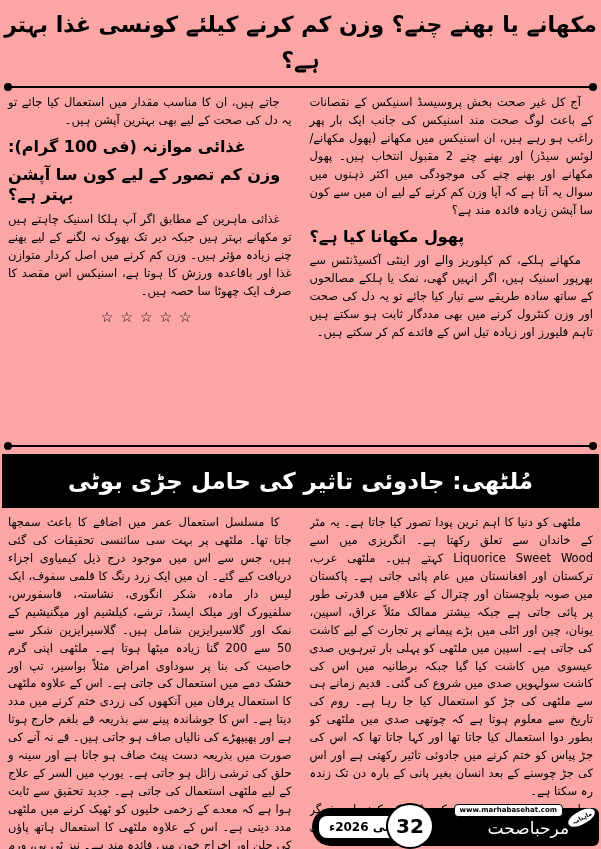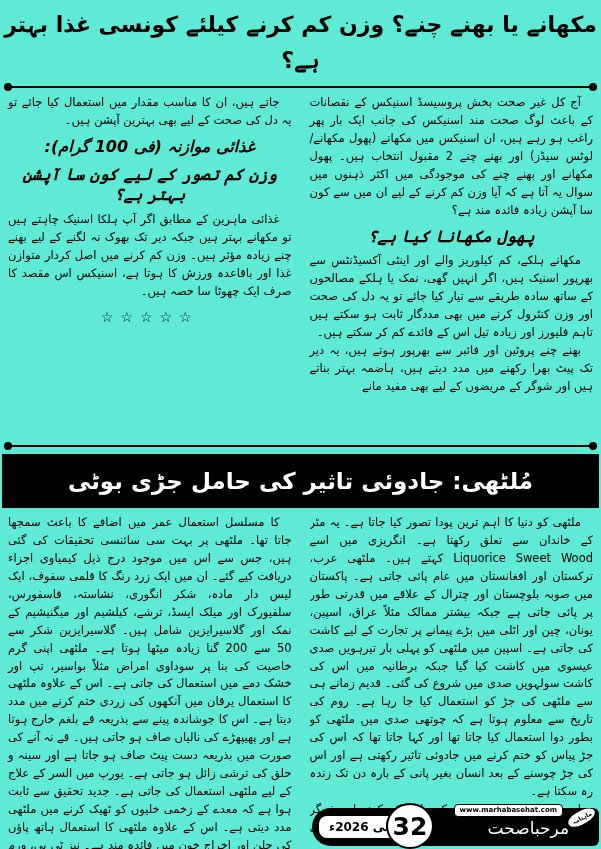--- a/index.html
+++ b/index.html
@@ -1,20 +1,20 @@
 <!DOCTYPE html>
 <html dir="rtl" lang="ur"><head>
 <meta charset="utf-8">
 <style>
   * { margin:0; padding:0; box-sizing:border-box; }
   html,body { background:#e8e8e8; }
   body { font-family:"DejaVu Sans", sans-serif; }
   .page {
     position:relative; width:601px; height:849px; margin:0 auto;
-    background:#5eead4; color:#000; overflow:hidden;
+    background:#fca5a5; color:#000; overflow:hidden;
   }
   
   .page-title {
     text-align:center; font-size:22px; font-weight:bold;
     padding-top:7px; line-height:36px; letter-spacing:-0.5px;
   }
   .rule {
     position:relative; height:2px; background:#000; margin:7px 8px 0 8px;
   }
   .rule::before, .rule::after {
@@ -27,22 +27,22 @@
   .cols { display:flex; gap:18px; padding:0 8px; }
   .col  { flex:1; min-width:0; }
   .a1-cols { height:344px; overflow:hidden; margin-top:6px; }
   .a2-cols { height:356px; overflow:hidden; margin-top:6px; }
   .a2-col-first { height:330px; overflow:hidden; }
   .body-text p {
     font-size:11.5px; line-height:1.56; text-align:justify;
     text-indent:12px; color:#000;
   }
   .sub-heading {
-    font-size:16px; font-weight:bold; text-align:center;
-    margin:7px 0 5px 0; line-height:1.3;font-style:italic;
+    font-size:16px; font-weight:bold; text-align:left;
+    margin:7px 0 5px 0; line-height:1.3;
   }
   .stars {
     text-align:center; font-size:14px; letter-spacing:7px;
     margin-top:8px; white-space:nowrap;
   }
   
   .banner {
     margin:7px 2px 0 2px; height:54px; background:#000; color:#fff;
     display:flex; align-items:center; justify-content:center;
     font-size:23px; font-weight:bold; letter-spacing:-0.5px;
@@ -54,21 +54,21 @@
   }
   .date-box {
     position:absolute; left:7px; top:8px; height:22px; line-height:22px;
     background:#fff; color:#000; border-radius:8px; padding:0 10px;
     font-size:12px; font-weight:bold; direction:rtl; white-space:nowrap;
   }
   .page-circle {
     position:absolute; left:74px; top:-5px; width:48px; height:46px;
     background:#fff; border:2px solid #000; border-radius:50%;
     display:flex; align-items:center; justify-content:center;
-    font-size:25px; font-weight:bold; color:#000;
+    font-size:20px; font-weight:bold; color:#000;
   }
   .website-strip {
     position:absolute; right:36px; top:-4px; background:#fff; color:#000;
     border:1px solid #000; border-radius:4px; font-size:7px; font-weight:bold;
     line-height:11px; padding:0 5px; white-space:nowrap;
   }
   .brand-name {
     position:absolute; right:30px; top:10px; color:#fff;
     font-size:17px; font-weight:normal; direction:rtl; white-space:nowrap;
   }
@@ -84,21 +84,20 @@
 <div class="page">
 
   <div class="page-title">مکھانے یا بھنے چنے؟ وزن کم کرنے کیلئے کونسی غذا بہتر ہے؟</div>
   <div class="rule"></div>
 
   <div class="cols a1-cols body-text">
     <div class="col">
       <p>آج کل غیر صحت بخش پروسیسڈ اسنیکس کے نقصانات کے باعث لوگ صحت مند اسنیکس کی جانب ایک بار پھر راغب ہو رہے ہیں، ان اسنیکس میں مکھانے (پھول مکھانے/لوٹس سیڈز) اور بھنے چنے 2 مقبول انتخاب ہیں۔ پھول مکھانے اور بھنے چنے کی موجودگی میں اکثر ذہنوں میں سوال یہ آتا ہے کہ آیا وزن کم کرنے کے لیے ان میں سے کون سا آپشن زیادہ فائدہ مند ہے؟</p>
       <div class="sub-heading">پھول مکھانا کیا ہے؟</div>
       <p>مکھانے ہلکے، کم کیلوریز والے اور اینٹی آکسیڈنٹس سے بھرپور اسنیک ہیں، اگر انہیں گھی، نمک یا ہلکے مصالحوں کے ساتھ سادہ طریقے سے تیار کیا جائے تو یہ دل کی صحت اور وزن کنٹرول کرنے میں بھی مددگار ثابت ہو سکتے ہیں تاہم فلیورز اور زیادہ تیل اس کے فائدے کم کر سکتے ہیں۔</p>
-      <p>بھنے چنے پروٹین اور فائبر سے بھرپور ہوتے ہیں، یہ دیر تک پیٹ بھرا رکھنے میں مدد دیتے ہیں، ہاضمہ بہتر بناتے ہیں اور شوگر کے مریضوں کے لیے بھی مفید مانے</p>
     </div>
     <div class="col">
       <p>جاتے ہیں، ان کا مناسب مقدار میں استعمال کیا جائے تو یہ دل کی صحت کے لیے بھی بہترین آپشن ہیں۔</p>
       <div class="sub-heading">غذائی موازنہ (فی 100 گرام):</div>
       <div class="sub-heading">وزن کم تصور کے لیے کون سا آپشن بہتر ہے؟</div>
       <p>غذائی ماہرین کے مطابق اگر آپ ہلکا اسنیک چاہتے ہیں تو مکھانے بہتر ہیں جبکہ دیر تک بھوک نہ لگنے کے لیے بھنے چنے زیادہ مؤثر ہیں۔ وزن کم کرنے میں اصل کردار متوازن غذا اور باقاعدہ ورزش کا ہوتا ہے، اسنیکس اس مقصد کا صرف ایک چھوٹا سا حصہ ہیں۔</p>
       <div class="stars">☆☆☆☆☆</div>
     </div>
   </div>
 

